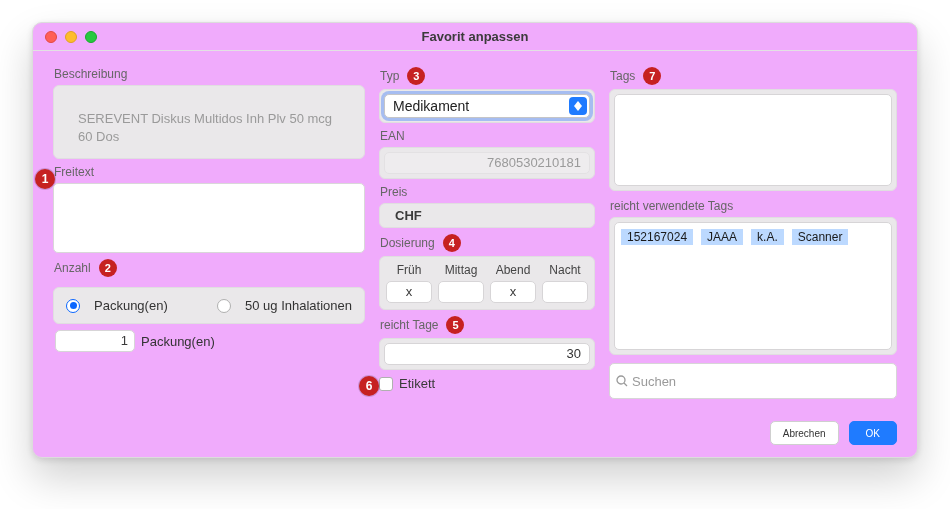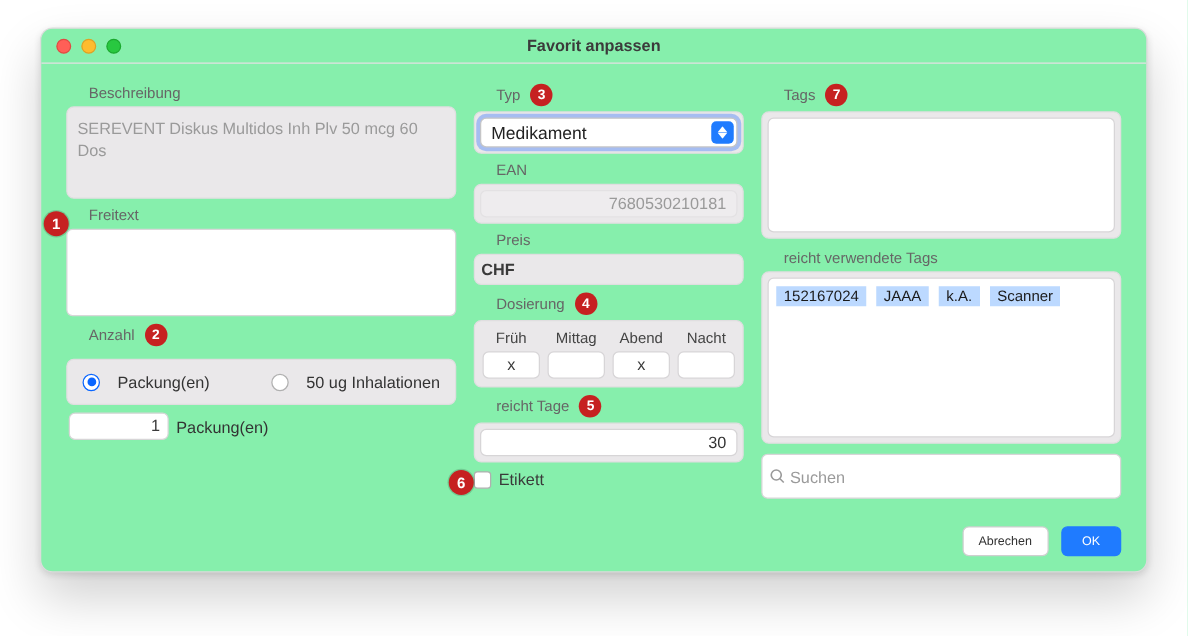--- a/index.html
+++ b/index.html
@@ -1,39 +1,39 @@
 <!DOCTYPE html>
 <html><head>
 <meta charset="utf-8">
 <style>
   * { box-sizing: border-box; margin: 0; padding: 0; }
   html, body { width: 950px; height: 509px; font-family: -apple-system, "Helvetica Neue", Arial, sans-serif; font-size: 13px; color: #3a3a3a; background: #fff; }
   .window {
     position: absolute; left: 32px; top: 22px; width: 886px; height: 436px;
-    background: #86efac; border-radius: 10px;
+    background: #f0abfc; border-radius: 10px;
     box-shadow: 0 20px 40px rgba(0,0,0,0.18), 0 2px 6px rgba(0,0,0,0.12);
     border: 1px solid #dcdcdc;
     overflow: hidden;
   }
   .titlebar { height: 28px; position: relative; border-bottom: 1px solid #e3e1e3; }
   .traffic { position: absolute; left: 12px; top: 8px; display: flex; gap: 8px; }
   .dot { width: 12px; height: 12px; border-radius: 50%; }
   .dot.red { background:#ff5f57; border:1px solid #e14942;}
   .dot.yellow{ background:#febc2e; border:1px solid #dfa123;}
   .dot.green{ background:#28c840; border:1px solid #1ba92e;}
   .title { position:absolute; left:0; right:0; text-align:center; top:6px; font-weight:600; font-size:13px; color:#3b3b3b;}
   .content { padding: 10px 20px 10px 20px; height: calc(100% - 28px); position:relative;}
   .cols { display:flex; gap:14px; }
   .col { display:flex; flex-direction:column; }
   .col1 { width: 312px; }
   .col2 { width: 216px; }
   .col3 { flex:1; }
-  .label { font-size:12px; color:#666; margin: 6px 2px 4px 18px; display:flex; align-items:center; gap:6px;}
+  .label { font-size:12px; color:#666; margin: 6px 2px 4px 1px; display:flex; align-items:center; gap:6px;}
   .panel { background:#eae8ea; border:1px solid #e0dee0; border-radius:6px; padding:6px; }
-  .descbox { height: 74px; padding:8px; color:#9a9a9a; font-size:13px; line-height:1.35;}
+  .descbox { height: 74px; padding:24px; color:#9a9a9a; font-size:13px; line-height:1.35;}
   .freitext { height: 70px; background:#fff; border:1px solid #d9d7d9; border-radius:5px; padding:6px;}
   .anzahl-panel { margin-top:6px; }
   .radio-row { display:flex; align-items:center; gap:10px; padding:4px 6px;}
   .radio-row .grow { flex:1; }
   .radio { width:14px; height:14px; border-radius:50%; border:1.5px solid #b0b0b0; display:inline-flex; align-items:center; justify-content:center; background:#fff;}
   .radio.checked { border-color:#0a66ff;}
   .radio.checked::after{content:""; width:7px; height:7px; border-radius:50%; background:#0a66ff;}
   .radio-label { font-size:13px; color:#333; margin-left:4px;}
   .num-row { display:flex; align-items:center; gap:6px; margin-top:6px; padding:0 2px;}
   .numfield { flex:0 0 80px; height:22px; background:#fff; border:1px solid #d7d5d7; border-radius:5px; text-align:right; padding:0 6px; line-height:20px;}
@@ -128,21 +128,21 @@
             </span>
           </div>
         </div>
 
         <div class="label">EAN</div>
         <div class="panel" style="padding:4px;">
           <div class="field">7680530210181</div>
         </div>
 
         <div class="label">Preis</div>
-        <div class="panel price-row" style="padding:4px 5px;">
+        <div class="panel price-row" style="padding:4px 15px;">
           <div class="chf">CHF</div>
         </div>
 
         <div class="label">
           <span>Dosierung</span>
           <span class="inline-badge">4</span>
         </div>
         <div class="panel" style="padding:4px 6px 6px 6px;">
           <div class="dosgrid">
             <div class="doscol">

